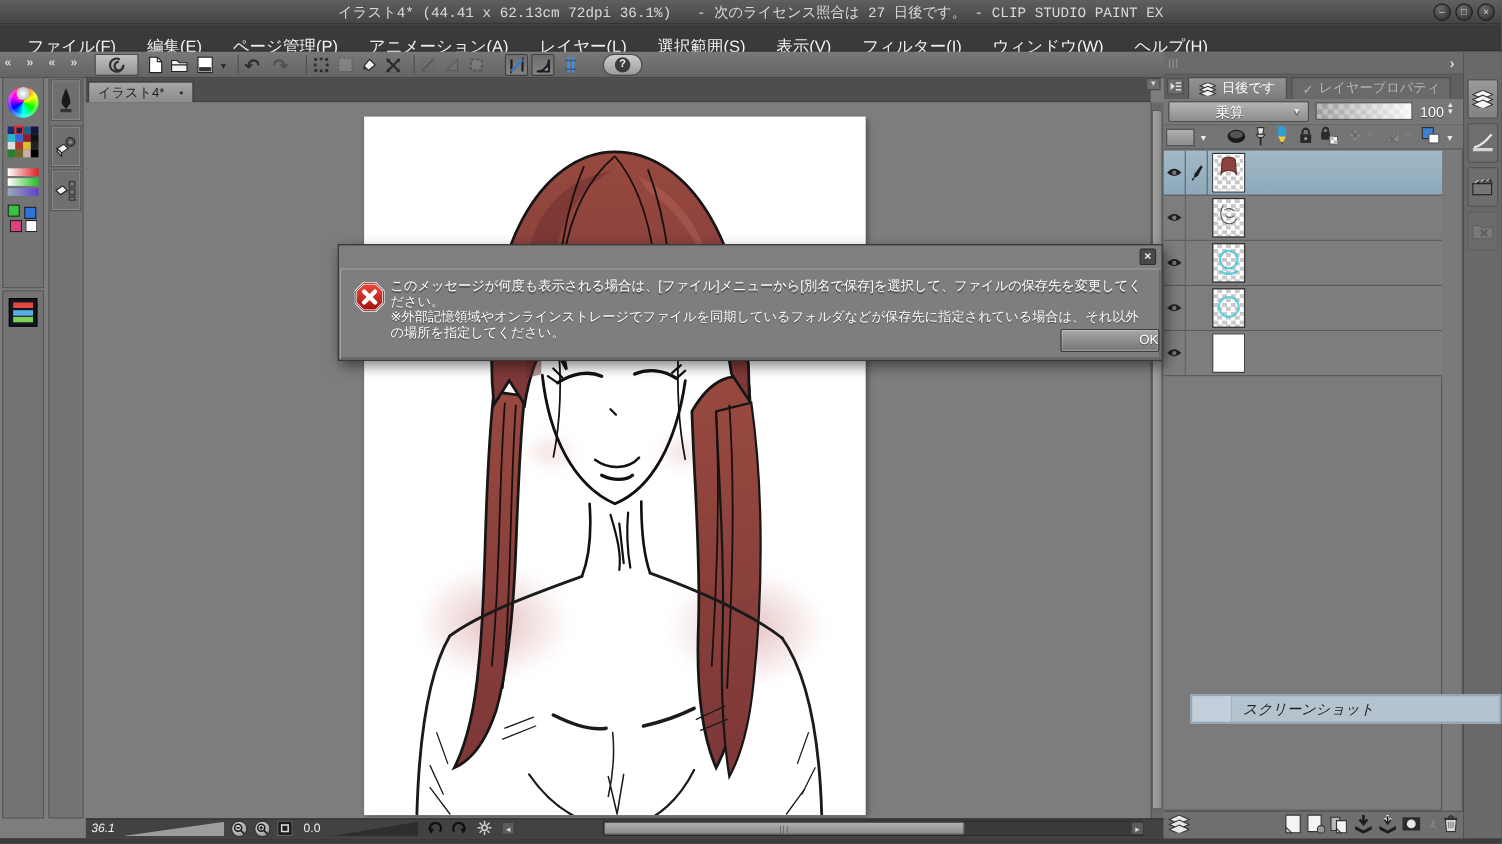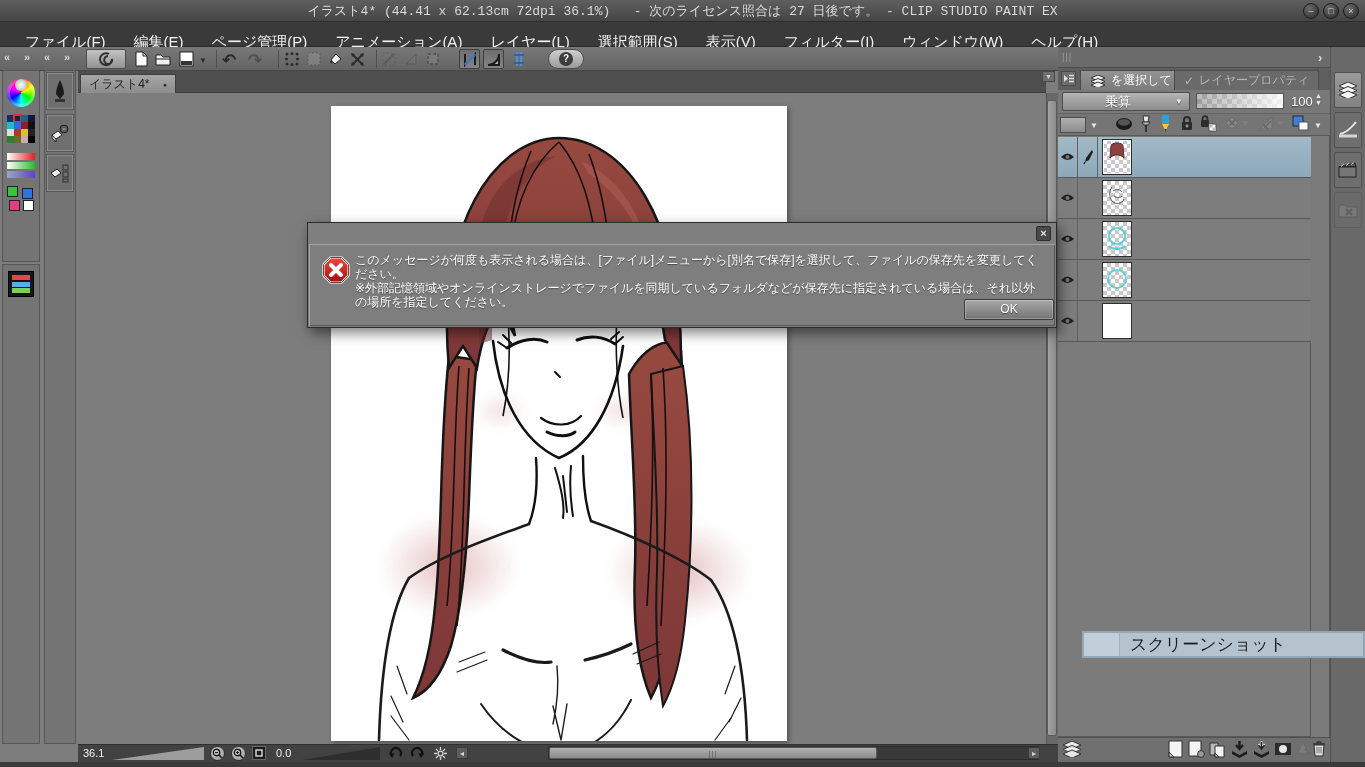--- a/index.html
+++ b/index.html
@@ -147,38 +147,38 @@
   .rstrip { left:1330px; top:47px; width:35px; height:715px; background:#696969;
     border-left:1px solid #525252; }
   .rsbtn { left:1334px; width:28px; height:36px; background:#6e6e6e;
     border:1px solid #515151; border-radius:2px; display:flex; align-items:center; justify-content:center; }
   .rsbtn.on { background:linear-gradient(#9a9a9a,#828282); }
 
   
   .tooltip { left:1082px; top:631px; width:283px; height:27px; background:#b5c3cf;
     border:2px solid #93a7b6; display:flex; align-items:center; z-index:8; }
   .tooltip .seg { width:36px; height:100%; background:#c2cfda; border-right:1px solid #9fb2c0; }
-  .tooltip .txt { color:#1c1c1c; font-size:17px; padding-left:10px; }
+  .tooltip .txt { color:#1c1c1c; font-size:13px; padding-left:10px;font-style:italic; }
 
   
   .dialog { left:307px; top:222px; width:750px; height:106px; background:#7f7f7f;
     border:1px solid #2b2b2b; box-shadow:3px 5px 12px rgba(0,0,0,.5); z-index:10; }
   .dlg-title { position:absolute; left:0; top:0; width:100%; height:21px;
     background:linear-gradient(#636363,#3e3e3e); color:#e3e3e3; font-size:14px;
     letter-spacing:1px; display:flex; align-items:center; justify-content:center; }
   .dlg-close { position:absolute; right:5px; top:3px; width:15px; height:15px;
     color:#e8e8e8; background:#494949; border:1px solid #2e2e2e; border-radius:2px;
     font-size:11px; line-height:13px; text-align:center; font-weight:bold; }
   .dlg-body { position:absolute; left:1px; top:21px; width:746px; height:82px;
     background:#7e7e7e; box-shadow:inset 1px 1px 0 #a2a2a2, inset -1px -1px 0 #585858; }
   .dlg-lines { position:absolute; left:46px; top:9px; width:690px; color:#ffffff;
     font-size:12px; line-height:14px; text-shadow:0 1px 1px rgba(0,0,0,.45); }
   .okbtn { position:absolute; left:655px; top:55px; width:90px; height:21px;
     background:linear-gradient(#a8a8a8,#747474); border:1px solid #3c3c3c; border-radius:2px;
-    color:#fff; font-size:12px; text-align:center; line-height:19px;
+    color:#fff; font-size:12px; text-align:right; line-height:19px;
     text-shadow:0 1px 1px rgba(0,0,0,.5); box-shadow:inset 0 0 0 1px rgba(255,255,255,.25); }
 </style>
 </head>
 <body>
 
 <div id="app">
 
   <div class="abs titlebar">
     <span class="ttl">イラスト4* (44.41 x 62.13cm 72dpi 36.1%)   - 次のライセンス照合は 27 日後です。 - CLIP STUDIO PAINT EX</span>
   </div>
@@ -500,21 +500,21 @@
         <path d="M60,610 l18,24 M400,612 l-16,22" stroke-width="1.2"></path>
       </g>
     </svg>
   </div>
 
   <div class="abs vscroll"></div>
   <div class="abs vthumb"></div>
   <div class="abs vdd">▼</div>
 
   <div class="abs statusbar"></div>
-  <span class="abs sval" style="left:83px;top:747px;">36.1</span>
+  <span class="abs sval" style="left:83px;top:747px;font-style:italic;">36.1</span>
   <div class="abs wedge" style="left:112px;top:747px;width:92px;height:13px;"></div>
   <div class="abs sbtn" style="left:210px;top:746px;">
     <svg width="11" height="11" viewBox="0 0 11 11">
         <circle cx="4.5" cy="4.5" r="3.2" fill="none" stroke="#1a1a1a" stroke-width="1.4"></circle>
         <path d="M7 7 L10 10" stroke="#1a1a1a" stroke-width="1.6"></path>
         <path d="M3 4.5 H6" stroke="#1a1a1a" stroke-width="1.2"></path>
       </svg>
   </div>
   <div class="abs sbtn" style="left:231px;top:746px;">
     <svg width="11" height="11" viewBox="0 0 11 11">
@@ -572,21 +572,21 @@
       </svg>
   </div>
   <div class="abs ptab on" style="left:1080px;top:70px;">
     <svg width="16" height="12" viewBox="0 0 16 12">
         <g fill="#f2f2f2" stroke="#333">
           <path d="M8 0 L15 3 L8 6 L1 3 Z"></path>
           <path d="M8 3.5 L15 6.5 L8 9.5 L1 6.5 Z"></path>
           <path d="M8 7 L15 10 L8 13 L1 10 Z"></path>
         </g>
       </svg>
-    <span>を選択して</span>
+    <span>日後です</span>
   </div>
   <div class="abs ptab off" style="left:1174px;top:70px;">
     <span>✓</span>
     <span>レイヤープロパティ</span>
   </div>
 
   <div class="abs blendrow"></div>
   <div class="abs dropdown" style="left:1062px;top:92px;width:128px;height:19px;">
     <span style="margin-left:36px;text-align:right;">乗算</span>
     <span class="dd">▼</span>

